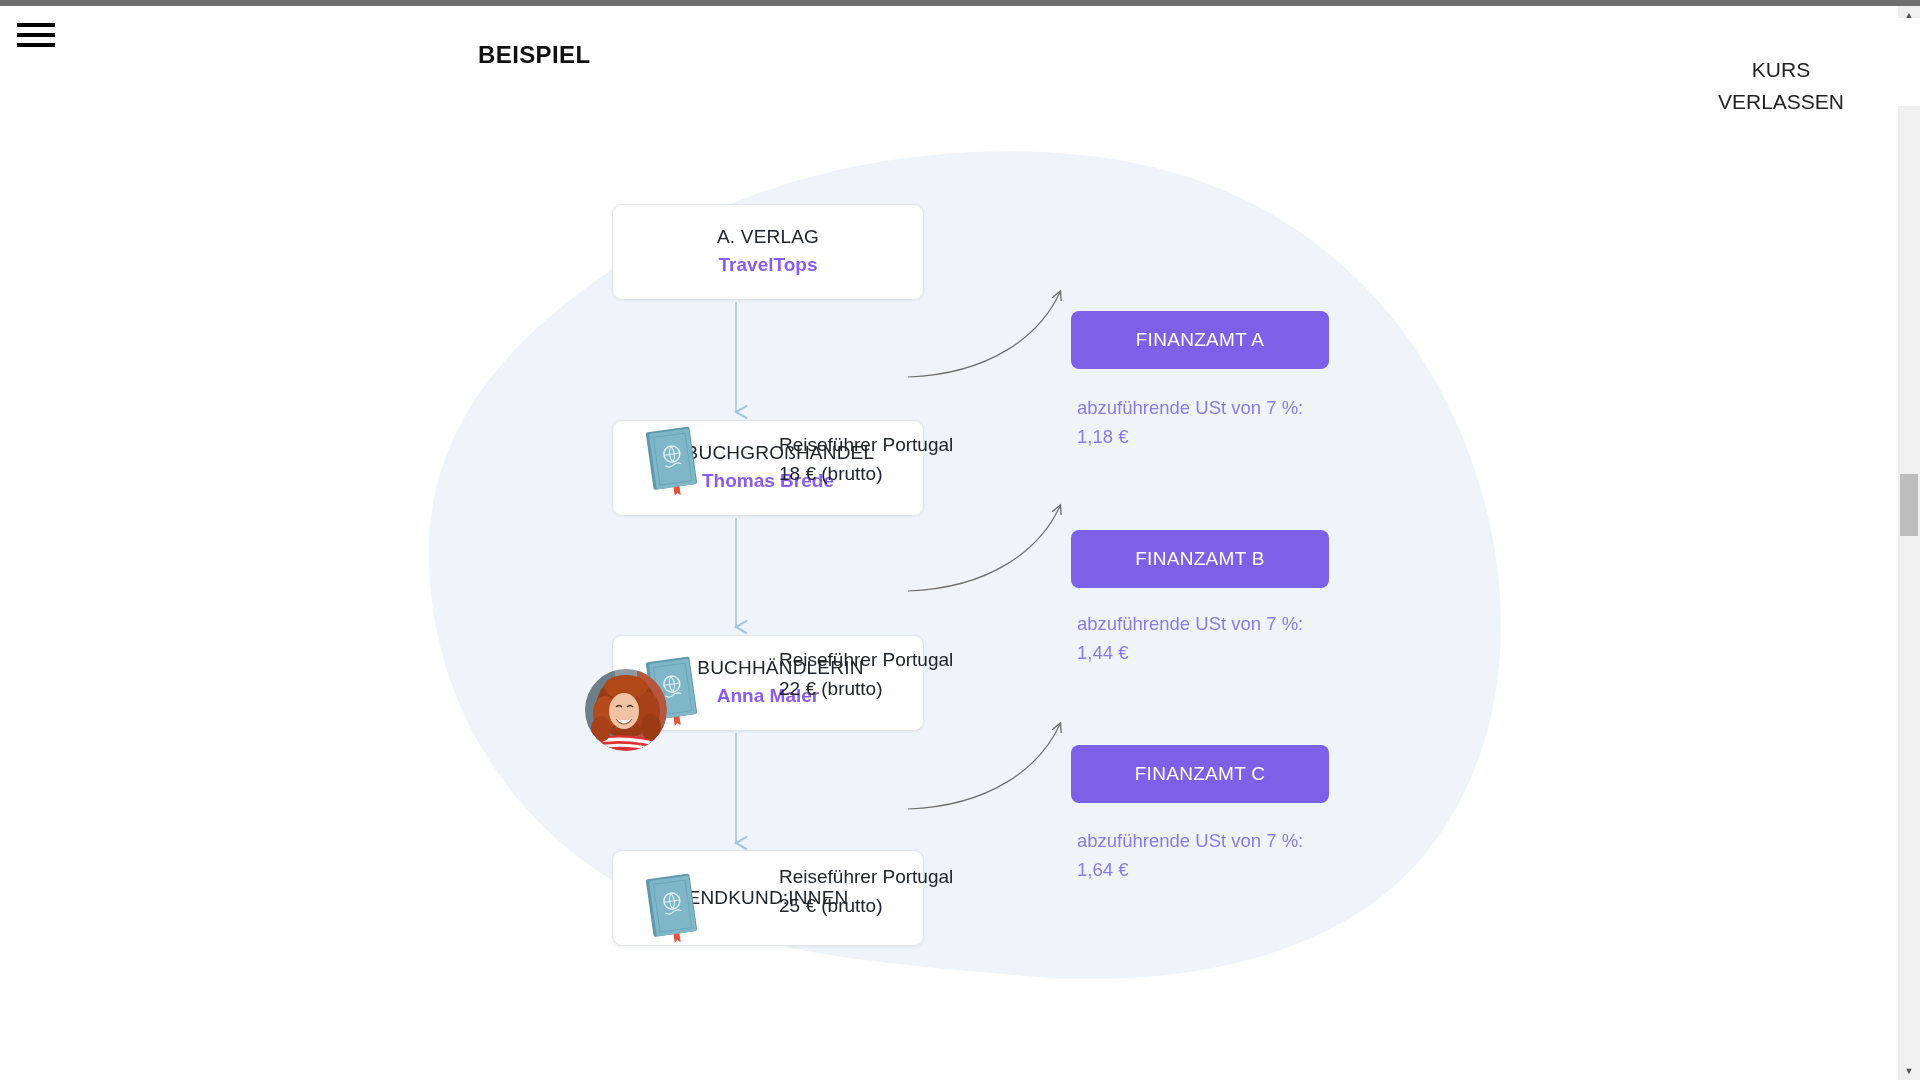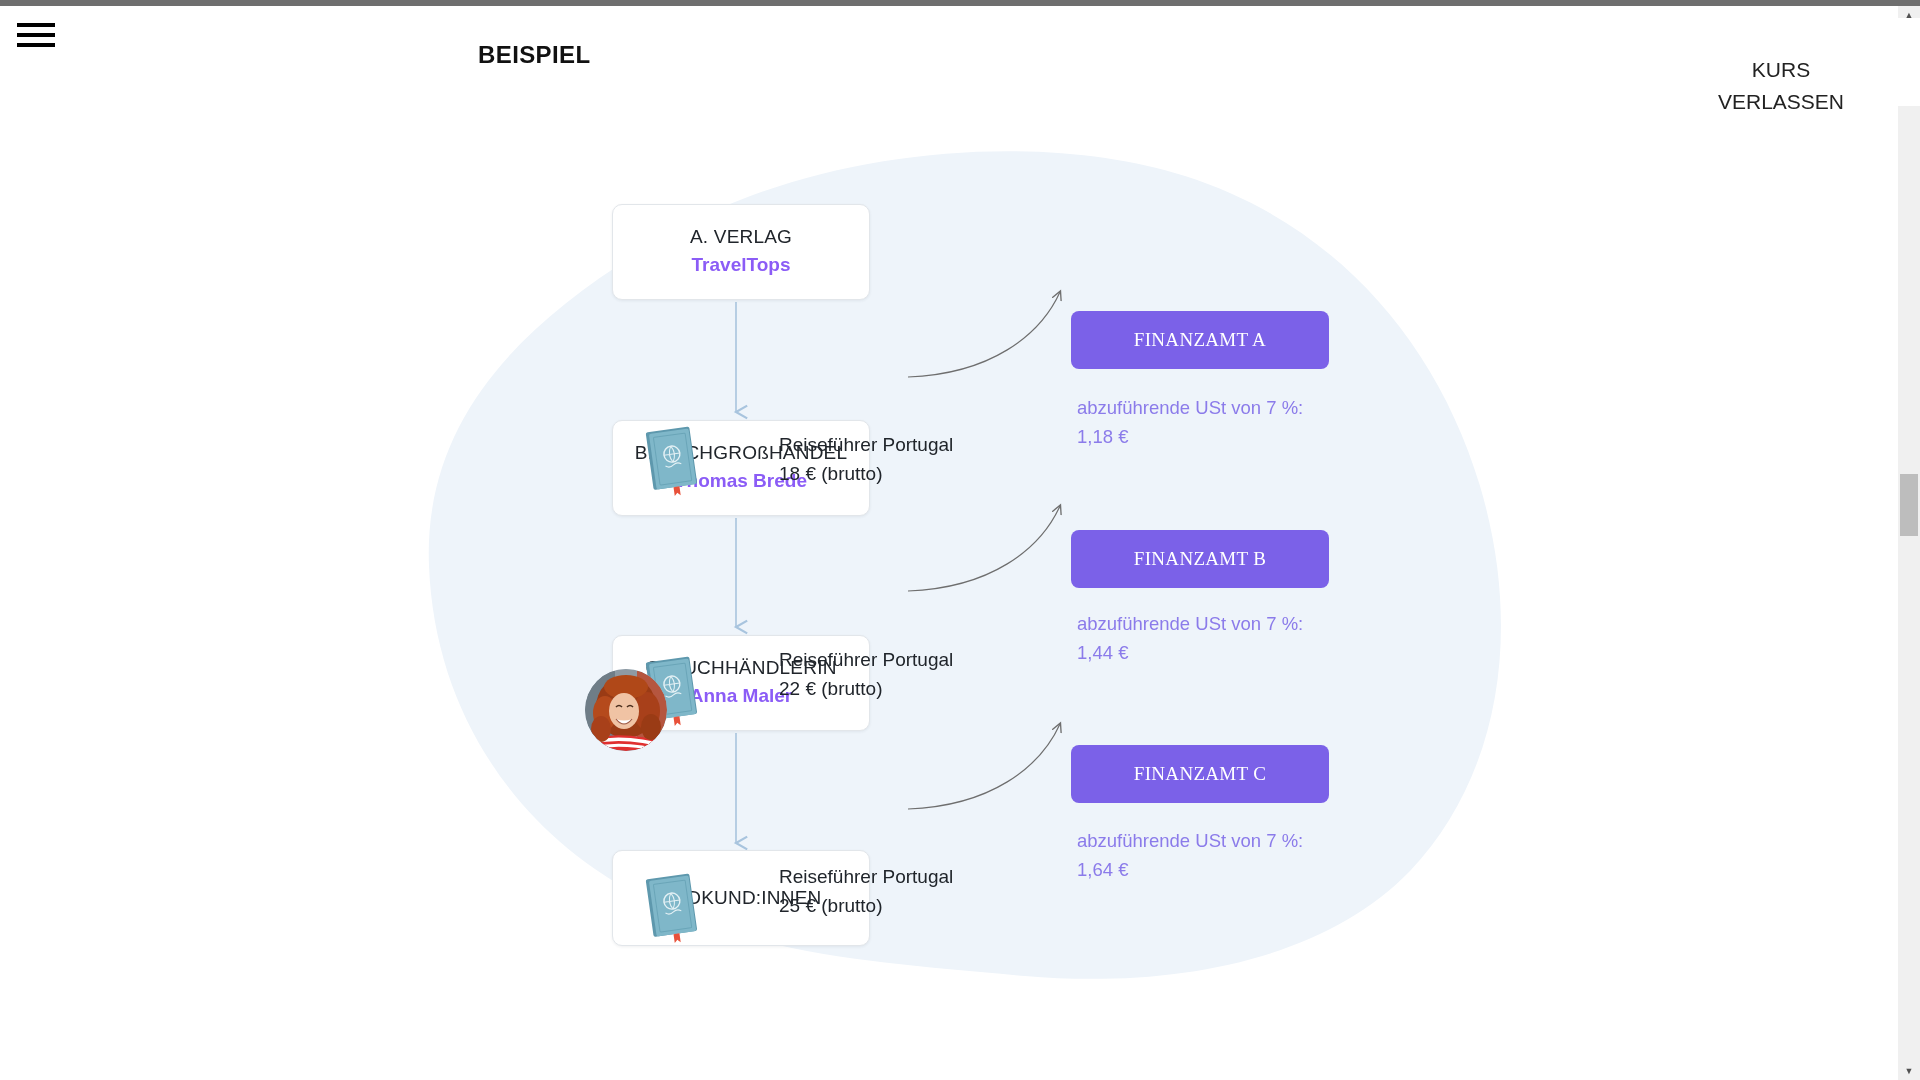--- a/index.html
+++ b/index.html
@@ -119,21 +119,21 @@
     position: absolute;
     left: 425px;
     top: 30px;
     width: 1080px;
     height: 870px;
     z-index: 0;
   }
 
   .node-box {
     position: absolute;
-    width: 258px;
+    width: 312px;
     height: 96px;
     background: #ffffff;
     border: 1px solid #e2e6ea;
     border-radius: 10px;
     box-shadow: 0 1px 3px rgba(30,40,60,0.07);
     z-index: 3;
     display: flex;
     flex-direction: column;
     align-items: center;
     justify-content: center;
@@ -181,21 +181,21 @@
     border-radius: 8px;
     color: #ffffff;
     font-size: 19px;
     letter-spacing: 0.3px;
     display: flex;
     align-items: center;
     justify-content: center;
     cursor: pointer;
     z-index: 3;
     border: none;
-    font-family: Liberation Serif, serif;
+    font-family: Liberation Sans, sans-serif;
   }
   #fa-a { left: 1071px; top: 205px; }
   #fa-b { left: 1071px; top: 424px; }
   #fa-c { left: 1071px; top: 639px; }
 
   .ust-note {
     position: absolute;
     width: 270px;
     color: #8b7bea;
     font-size: 18.5px;

